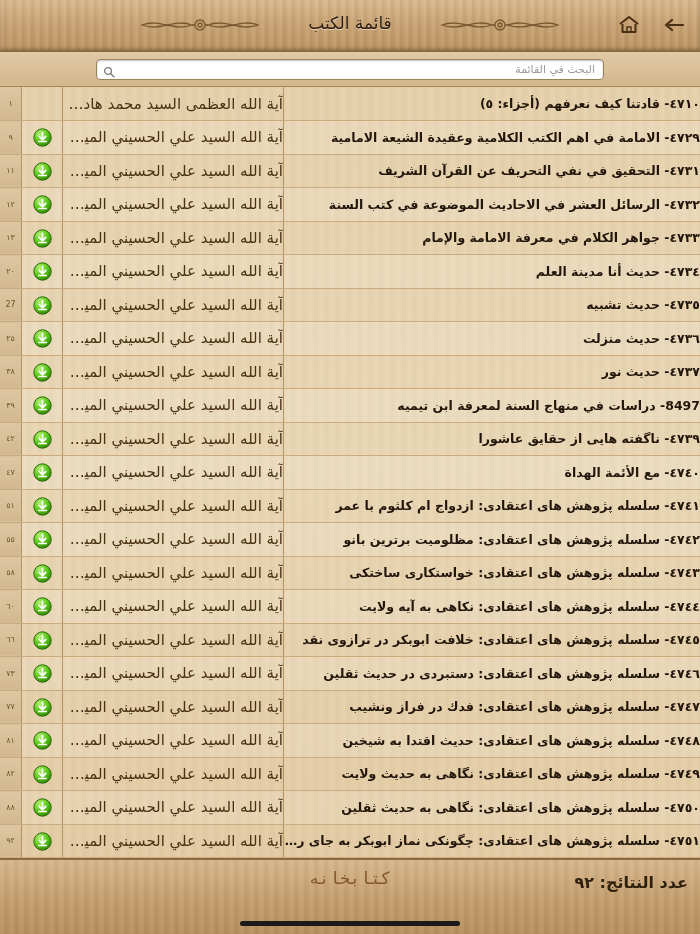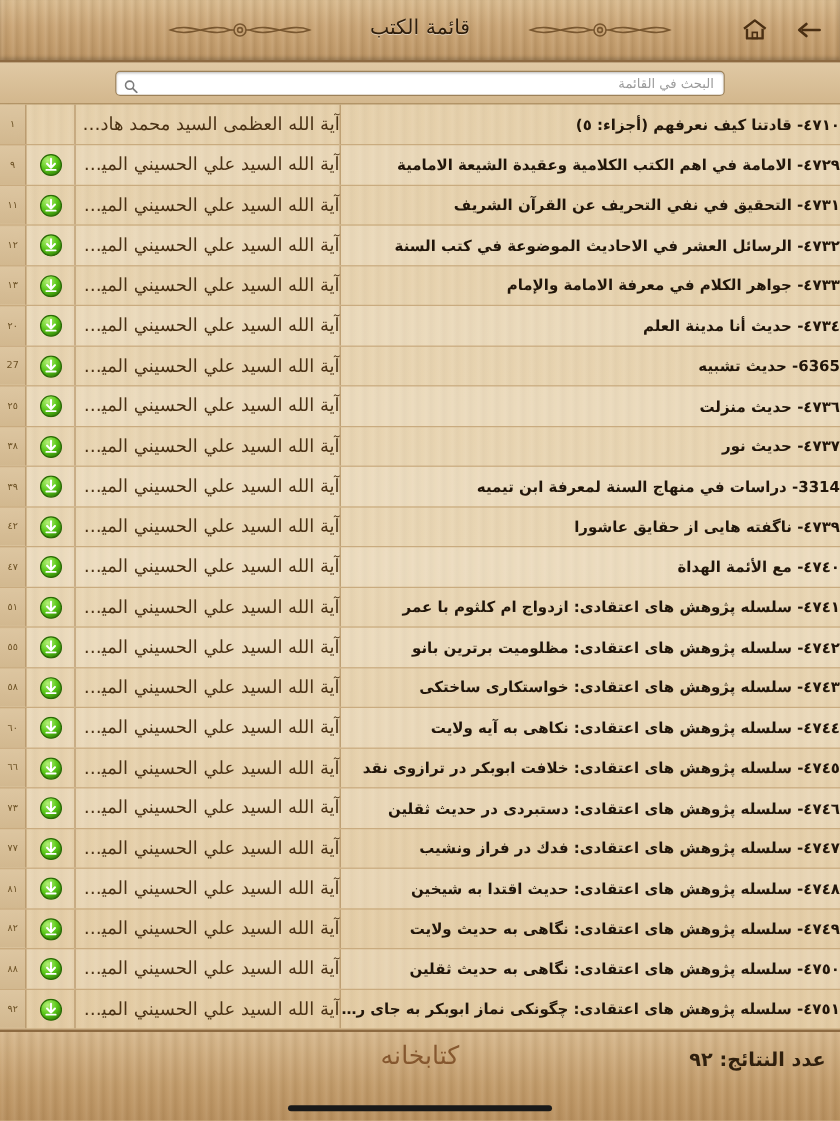--- a/index.html
+++ b/index.html
@@ -197,23 +197,23 @@
     font-size: 16px;
     color: #2f1f0d;
     font-weight: bold;
     direction: rtl;
   }
   .footer-logo {
     position: absolute;
     left: 0; right: 0;
     top: 8px;
     text-align: center;
-    font-size: 21px;
+    font-size: 17px;
     color: #7a4a22;
-    font-family: Liberation Sans, sans-serif;
+    font-family: Liberation Mono, monospace;
     opacity: 0.85;
   }
   .home-indicator {
     position: absolute;
     bottom: 8px;
     left: 50%;
     transform: translateX(-50%);
     width: 220px;
     height: 5px;
     border-radius: 3px;
@@ -367,21 +367,21 @@
                       <stop offset="100%" stop-color="#2e7a07"></stop>
                     </radialGradient>
                   </defs>
                   <circle cx="9.5" cy="9.5" r="8.7" fill="url(#g5)" stroke="#2b6a06" stroke-width="1"></circle>
                   <path d="M9.5 4.4 L9.5 11.2 M6.2 8.4 L9.5 11.8 L12.8 8.4" stroke="#ffffff" stroke-width="1.7" fill="none" stroke-linecap="round" stroke-linejoin="round"></path>
                   <path d="M5.6 13.6 L13.4 13.6" stroke="#ffffff" stroke-width="1.5" stroke-linecap="round"></path>
                 </svg></span></td>
             <td class="col-idx">٢٠</td>
           </tr>
           <tr>
-            <td class="col-title">6365- حديث تشبيه</td>
+            <td class="col-title">٤٧٣٥- حديث تشبيه</td>
             <td class="col-author">آية الله السيد علي الحسيني الميلاني</td>
             <td class="col-dl"><span class="dl-icon"><svg width="19" height="19" viewBox="0 0 19 19">
                   <defs>
                     <radialGradient id="g6" cx="35%" cy="28%" r="80%">
                       <stop offset="0%" stop-color="#b6f07a"></stop>
                       <stop offset="55%" stop-color="#58c717"></stop>
                       <stop offset="100%" stop-color="#2e7a07"></stop>
                     </radialGradient>
                   </defs>
                   <circle cx="9.5" cy="9.5" r="8.7" fill="url(#g6)" stroke="#2b6a06" stroke-width="1"></circle>
@@ -418,21 +418,21 @@
                       <stop offset="100%" stop-color="#2e7a07"></stop>
                     </radialGradient>
                   </defs>
                   <circle cx="9.5" cy="9.5" r="8.7" fill="url(#g8)" stroke="#2b6a06" stroke-width="1"></circle>
                   <path d="M9.5 4.4 L9.5 11.2 M6.2 8.4 L9.5 11.8 L12.8 8.4" stroke="#ffffff" stroke-width="1.7" fill="none" stroke-linecap="round" stroke-linejoin="round"></path>
                   <path d="M5.6 13.6 L13.4 13.6" stroke="#ffffff" stroke-width="1.5" stroke-linecap="round"></path>
                 </svg></span></td>
             <td class="col-idx">٣٨</td>
           </tr>
           <tr class="row-alt">
-            <td class="col-title">3314- دراسات في منهاج السنة لمعرفة ابن تيميه</td>
+            <td class="col-title">8497- دراسات في منهاج السنة لمعرفة ابن تيميه</td>
             <td class="col-author">آية الله السيد علي الحسيني الميلاني</td>
             <td class="col-dl"><span class="dl-icon"><svg width="19" height="19" viewBox="0 0 19 19">
                   <defs>
                     <radialGradient id="g9" cx="35%" cy="28%" r="80%">
                       <stop offset="0%" stop-color="#b6f07a"></stop>
                       <stop offset="55%" stop-color="#58c717"></stop>
                       <stop offset="100%" stop-color="#2e7a07"></stop>
                     </radialGradient>
                   </defs>
                   <circle cx="9.5" cy="9.5" r="8.7" fill="url(#g9)" stroke="#2b6a06" stroke-width="1"></circle>

